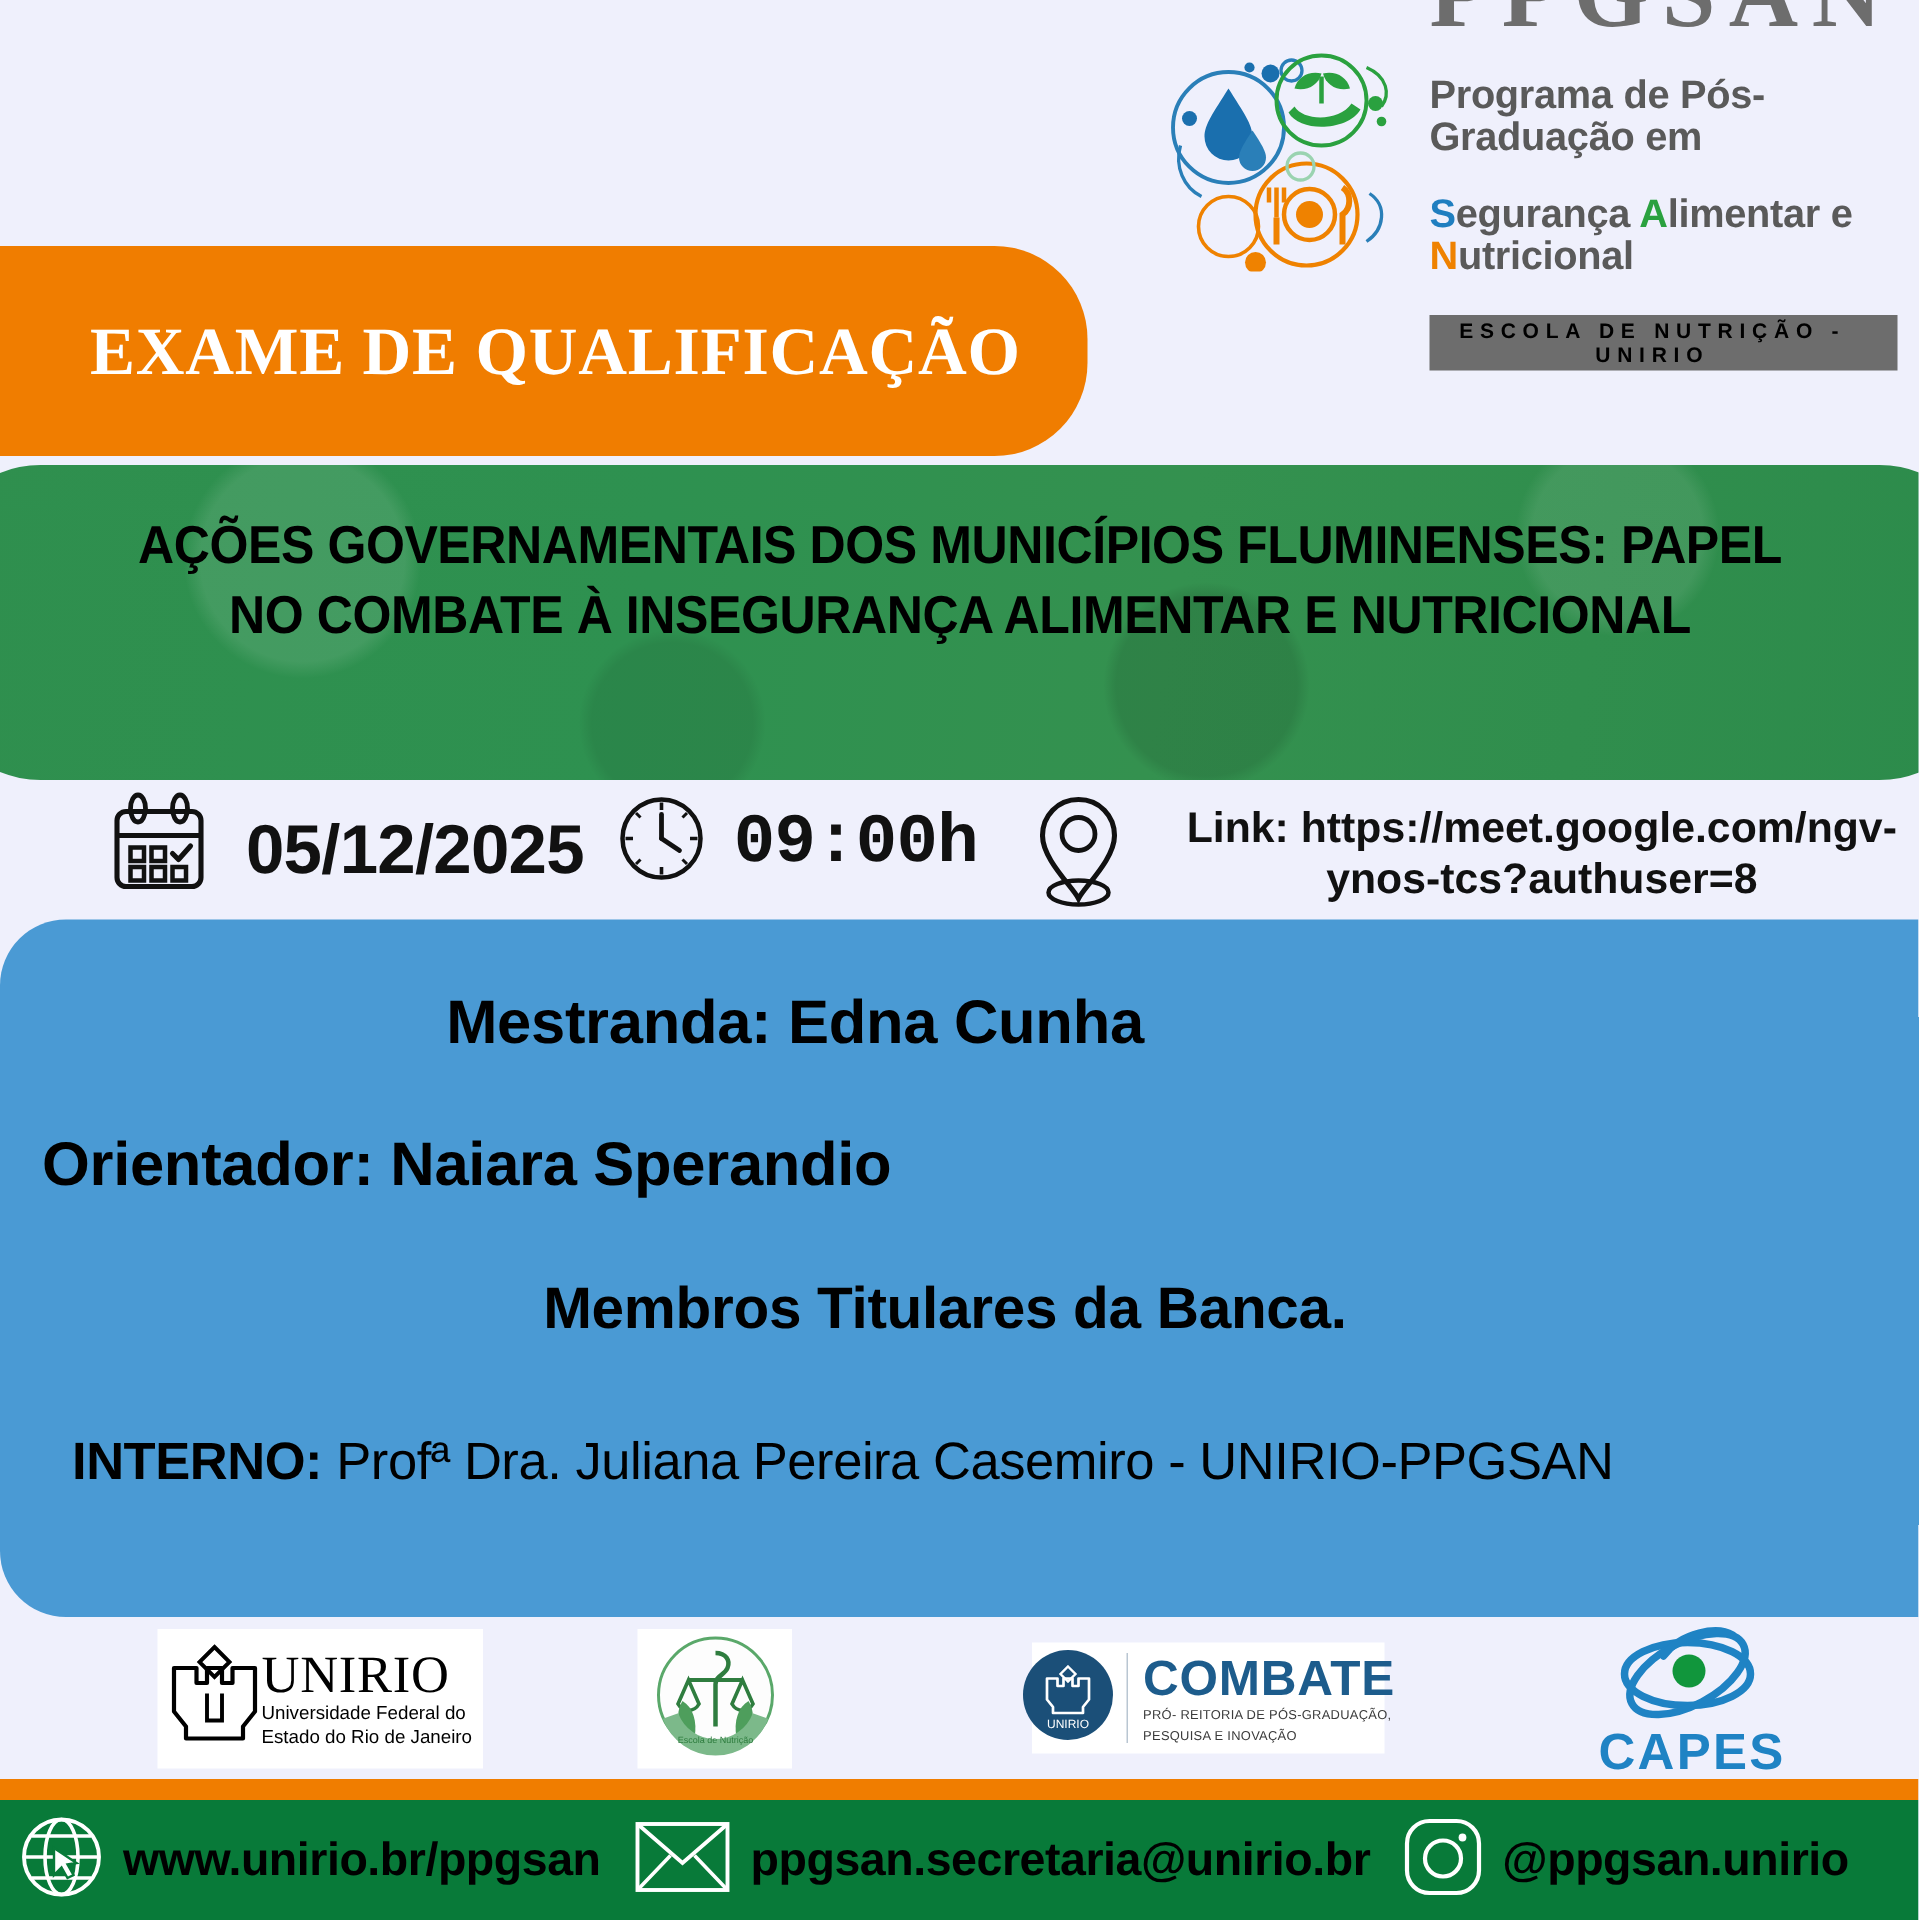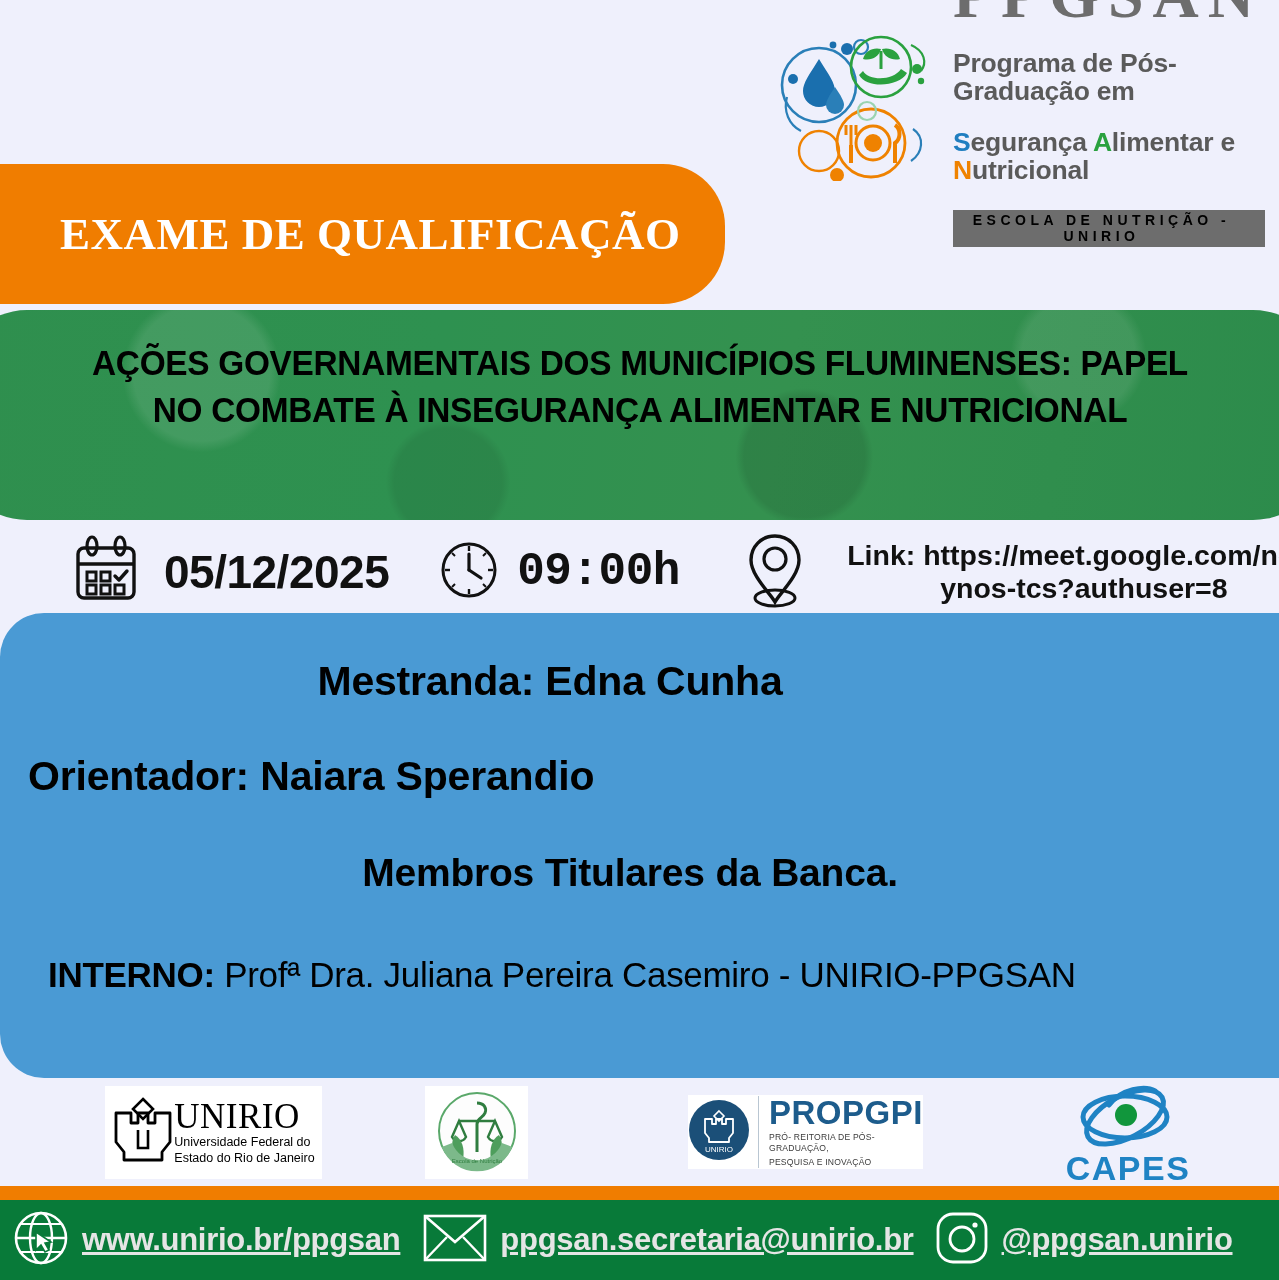--- a/index.html
+++ b/index.html
@@ -61,21 +61,21 @@
     position:absolute;left:60px;top:30px;width:1250px;
     text-align:center;color:#000;
     font-weight:bold;font-size:35.5px;line-height:1.33;
     letter-spacing:-0.3px;
     transform:scaleX(0.94);transform-origin:center top;
   }
 
   
   .info-row{
     position:absolute;left:0;top:527px;width:1279px;height:90px;
-    display:flex;align-items:center;gap:28px;
+    display:flex;align-items:flex-start;
   }
   .info-item{display:flex;align-items:center;}
   .ico{flex:0 0 auto;}
   .info-date{margin-left:70px;}
   .info-date .txt{
     font-size:46px;font-weight:bold;color:#111;margin-left:22px;letter-spacing:-0.5px;
   }
   .info-time{margin-left:20px;font-family:Liberation Mono, monospace;}
   .info-time .txt{
     font-size:46px;font-weight:bold;color:#111;margin-left:16px;letter-spacing:-0.5px;
@@ -87,21 +87,21 @@
   }
 
   
   .blue-block{
     position:absolute;left:0;top:613px;width:1279px;height:465px;
     background:#4a9ad4;border-radius:44px 0 0 44px;
   }
   .blue-inner{position:relative;width:100%;height:100%;color:#000;}
   .line-mestranda{
     position:absolute;left:0;top:45px;width:1060px;text-align:center;
-    font-size:41px;font-weight:bold;letter-spacing:-0.2px;padding-left:20px;
+    font-size:41px;font-weight:bold;letter-spacing:-0.2px;
   }
   .line-orientador{
     position:absolute;left:28px;top:140px;
     font-size:41px;font-weight:bold;letter-spacing:-0.2px;
   }
   .line-membros{
     position:absolute;left:0;top:238px;width:1260px;text-align:center;
     font-size:39px;font-weight:bold;letter-spacing:-0.2px;
   }
   .line-interno{
@@ -137,21 +137,21 @@
   }
 
   
   .orange-stripe{position:absolute;left:0;top:1186px;width:1279px;height:14px;background:#f07d00;}
   .green-footer{
     position:absolute;left:0;top:1200px;width:1279px;height:80px;background:#087a39;
     display:flex;align-items:center;
   }
   .foot-item{display:flex;align-items:center;color:#fff;}
   .foot-text{
-    color:#e5e5e5;font-weight:bold;font-size:31px;letter-spacing:-0.3px;margin-left:12px;text-decoration:underline;
+    color:#000000;font-weight:bold;font-size:31px;letter-spacing:-0.3px;margin-left:12px;
   }
   .f-site{margin-left:12px;}
   .f-mail{margin-left:22px;}
   .f-insta{margin-left:20px;}
 </style>
 </head>
 <body>
 
 <div class="poster">
 
@@ -311,21 +311,21 @@
       <span style="margin-right:8px;">
         <svg width="62" height="62" viewBox="0 0 62 62">
           <circle cx="31" cy="31" r="30" fill="#1b4f78"></circle>
           <path d="M31 12 L36 17 L31 22 L26 17 Z" fill="none" stroke="#fff" stroke-width="1.6"></path>
           <path d="M17 20 L24 20 L24 25 L28 25 L28 20 L34 20 L34 25 L38 25 L38 20 L45 20
                    L45 34 L41 39 L41 43 L21 43 L21 39 L17 34 Z" fill="none" stroke="#fff" stroke-width="1.8" stroke-linejoin="round"></path>
           <text x="31" y="53" font-size="8" fill="#fff" text-anchor="middle" font-family="Liberation Sans, sans-serif">UNIRIO</text>
         </svg>
       </span>
       <span style="border-left:1.6px solid #b9c6d2;padding-left:10px;display:flex;flex-direction:column;">
-        <span class="propgpi-word">PROPGPI</span>
+        <span class="propgpi-word">COMBATE</span>
         <span class="propgpi-sub">PRÓ- REITORIA DE PÓS-GRADUAÇÃO,</span>
         <span class="propgpi-sub">PESQUISA E INOVAÇÃO</span>
       </span>
     </div>
 
     <div class="logo-box logo-capes">
       <span>
         <svg width="118" height="66" viewBox="0 0 118 66">
           <ellipse cx="56" cy="34" rx="42" ry="21" fill="none" stroke="#1f83c4" stroke-width="5"></ellipse>
           <ellipse cx="56" cy="34" rx="42" ry="21" transform="rotate(-28 56 34)" fill="none" stroke="#1f83c4" stroke-width="5"></ellipse>

